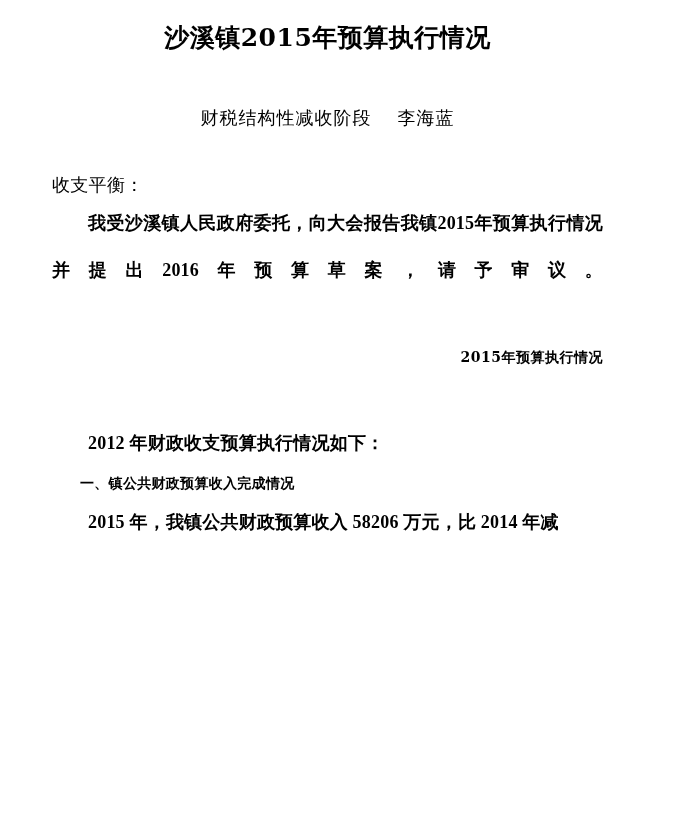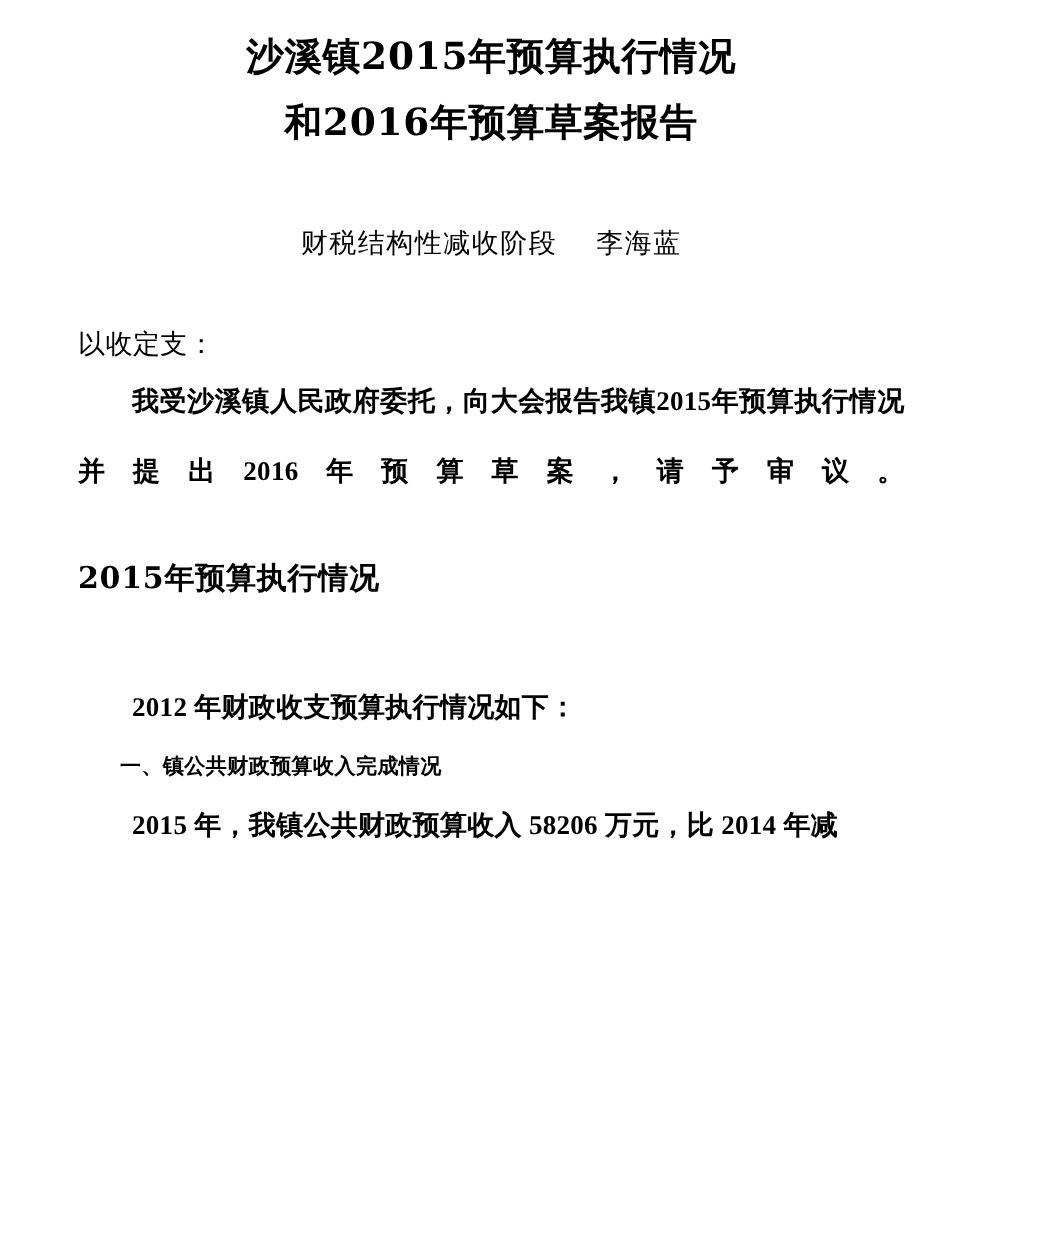--- a/index.html
+++ b/index.html
@@ -57,26 +57,26 @@
     text-justify: inter-ideograph;
     text-align-last: left;
     letter-spacing: 0.2px;
     margin: 0;
     font-weight: bold;
   }
   .para.indent {
     text-indent: 2em;
   }
   .section-head {
-    text-align: left;
+    text-align: right;
     font-family: "DejaVu Serif", "Liberation Serif", serif;
     font-weight: bold;
-    font-size: 20px;
+    font-size: 14px;
     line-height: 30px;
-    margin-top: 32px;
+    margin-top: 48px;
     letter-spacing: 0.5px;
   }
   .body-block {
     margin-top: 48px;
   }
   .para-justify-all {
     text-align: justify;
     text-justify: inter-ideograph;
     text-align-last: justify;
   }
@@ -93,28 +93,27 @@
     margin: 0;
   }
 </style>
 </head>
 <body>
 
 <div class="page">
 
   <h1 class="doc-title">
     <span class="title-line">沙溪镇2015年预算执行情况</span>
-    <span class="title-line">和2016年预算草案报告</span>
   </h1>
 
   <div class="byline">
     <span>财税结构性减收阶段</span><span class="name-gap"></span><span>李海蓝</span>
   </div>
 
-  <div class="salutation">以收定支：</div>
+  <div class="salutation">收支平衡：</div>
 
   <p class="para indent para-justify-all">我受沙溪镇人民政府委托，向大会报告我镇2015年预算执行情况并提出2016年预算草案，请予审议。</p>
 
   <div class="section-head">2015年预算执行情况</div>
 
   <div class="body-block">
     <p class="para indent spaced">2012 年财政收支预算执行情况如下：</p>
     <p class="sub-head">一、镇公共财政预算收入完成情况</p>
     <p class="para indent">2015 年，我镇公共财政预算收入 58206 万元，比 2014 年减</p>
   </div>

